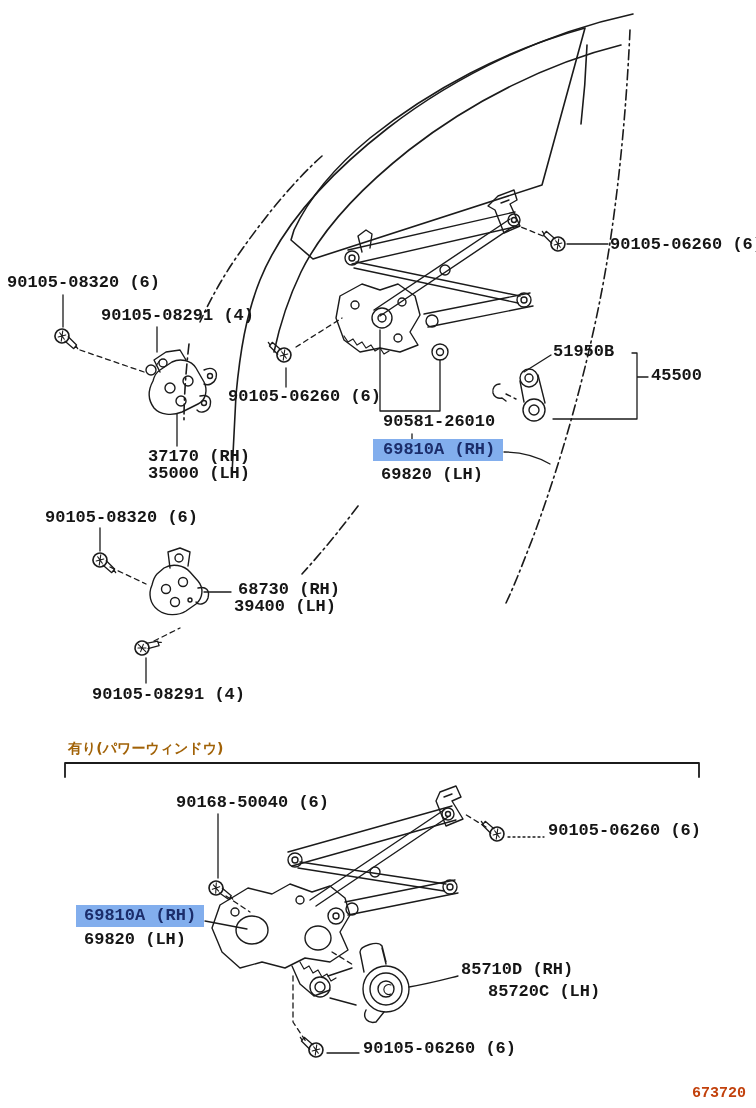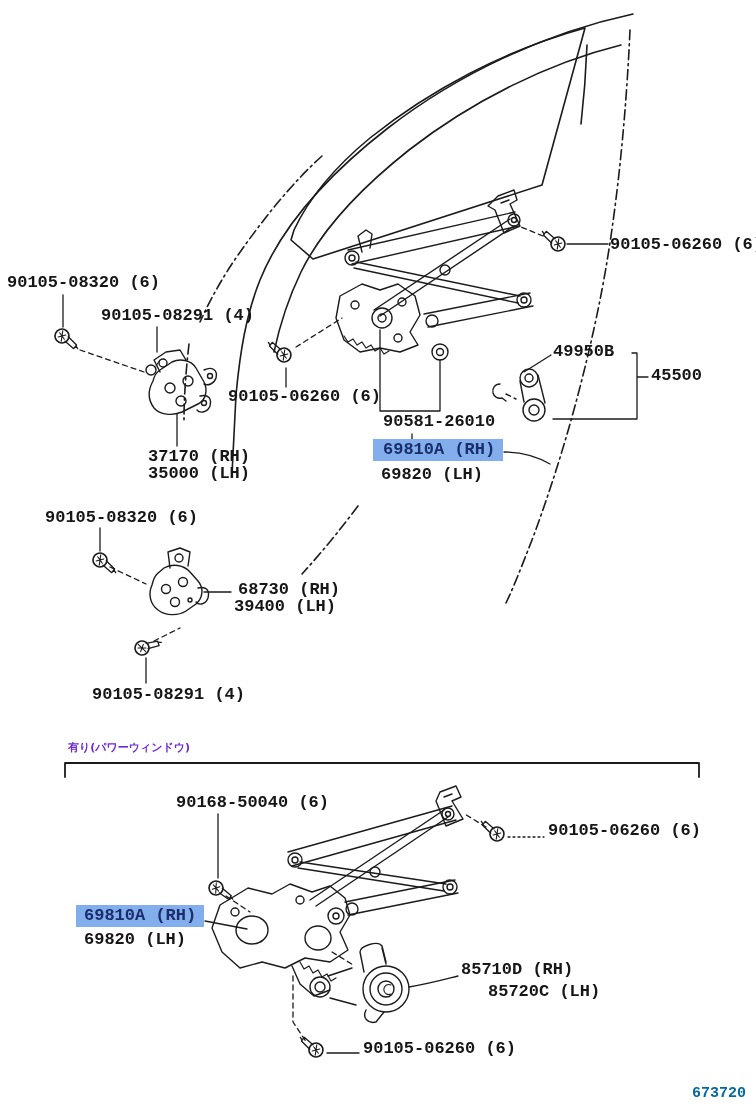--- a/index.html
+++ b/index.html
@@ -3,22 +3,22 @@
 <meta charset="utf-8">
 <style>
   html,body{margin:0;padding:0;background:#fff;}
   #canvas{position:relative;width:756px;height:1108px;background:#ffffff;
           font-family:"Liberation Mono", monospace;overflow:hidden;}
   #lineart{position:absolute;left:0;top:0;}
   .pn{position:absolute;font-weight:bold;font-size:17px;line-height:1.08;
       color:#161616;white-space:pre;}
   .hl{background:var(--hl-bg,#82aeed);color:var(--hl-text,#1b2d6b);}
   .note{position:absolute;font-family:"DejaVu Sans",sans-serif;font-weight:bold;
-        font-size:11px;color:#6d28d9;white-space:pre;}
-  .code{position:absolute;font-weight:bold;font-size:15px;color:#0369a1;}
+        font-size:14px;color:#a16207;white-space:pre;}
+  .code{position:absolute;font-weight:bold;font-size:15px;color:#c2410c;}
 </style>
 </head>
 <body>
 
 <div id="canvas">
 
 <svg id="lineart" width="756" height="1108" viewBox="0 0 756 1108" fill="none" stroke="#1b1b1b" stroke-width="1.6" stroke-linecap="round" stroke-linejoin="round">
 
   <defs>
     <g id="bolt">
@@ -194,21 +194,21 @@
     <path d="M 332,952 L 355,966" stroke-dasharray="5 4"></path>
     <path d="M 409,987 C 432,983 446,979 458,976"></path>
     <path d="M 293,976 L 293,1022 L 307,1043" stroke-dasharray="5 4"></path>
     <path d="M 327,1053 L 359,1053"></path>
   </g>
 </svg>
 
   <div class="pn" style="left:7px;top:274px">90105-08320 (6)</div>
   <div class="pn" style="left:101px;top:307px">90105-08291 (4)</div>
   <div class="pn" style="left:610px;top:236px">90105-06260 (6)</div>
-  <div class="pn" style="left:553px;top:343px">49950B</div>
+  <div class="pn" style="left:553px;top:343px">51950B</div>
   <div class="pn" style="left:651px;top:367px">45500</div>
   <div class="pn" style="left:228px;top:388px">90105-06260 (6)</div>
   <div class="pn" style="left:383px;top:413px">90581-26010</div>
   <div class="pn hl" style="left:373px;top:439px;padding:2px 8px 2px 10px">69810A (RH)</div>
   <div class="pn" style="left:381px;top:466px">69820 (LH)</div>
   <div class="pn" style="left:148px;top:448px">37170 (RH)</div>
   <div class="pn" style="left:148px;top:465px">35000 (LH)</div>
   <div class="pn" style="left:45px;top:509px">90105-08320 (6)</div>
   <div class="pn" style="left:238px;top:581px">68730 (RH)</div>
   <div class="pn" style="left:234px;top:598px">39400 (LH)</div>

